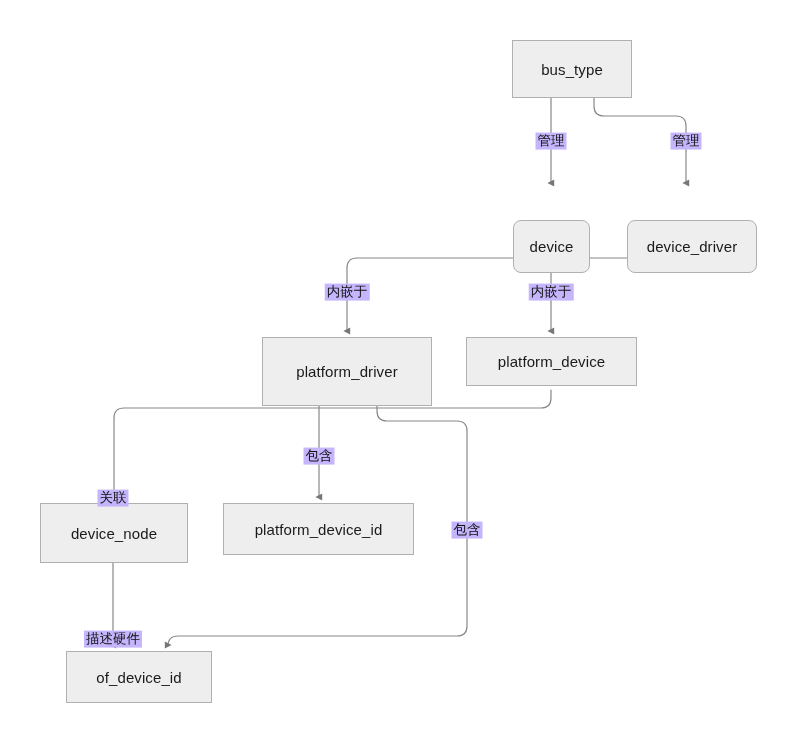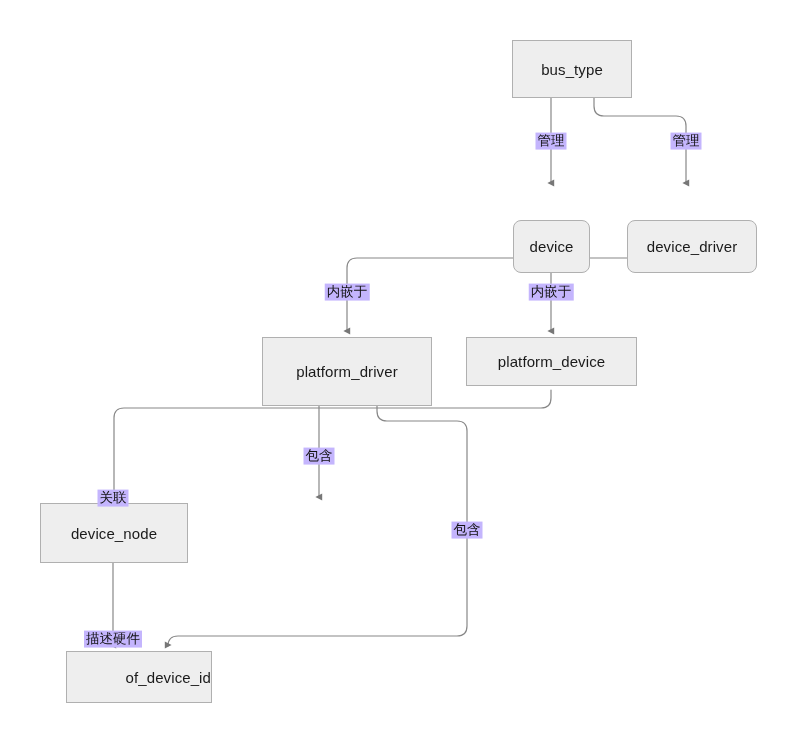--- a/index.html
+++ b/index.html
@@ -107,22 +107,25 @@
   </div>
 
   <div class="node" style="left:466px; top:337px; width:171px; height:49px;">
     <span>platform_device</span>
   </div>
 
   <div class="node" style="left:40px; top:503px; width:148px; height:60px;">
     <span>device_node</span>
   </div>
 
+  <div class="node" style="left:223px; top:503px; width:191px; height:52px;">
+    <span>platform_device_id</span>
+  </div>
 
-  <div class="node" style="left:66px; top:651px; width:146px; height:52px;justify-content:flex-end;">
+  <div class="node" style="left:66px; top:651px; width:146px; height:52px;">
     <span>of_device_id</span>
   </div>
 
   <div class="edge-label" style="left:551px; top:141px;">管理</div>
 
   <div class="edge-label" style="left:686px; top:141px;">管理</div>
 
   <div class="edge-label" style="left:347px; top:292px;">内嵌于</div>
 
   <div class="edge-label" style="left:551px; top:292px;">内嵌于</div>

